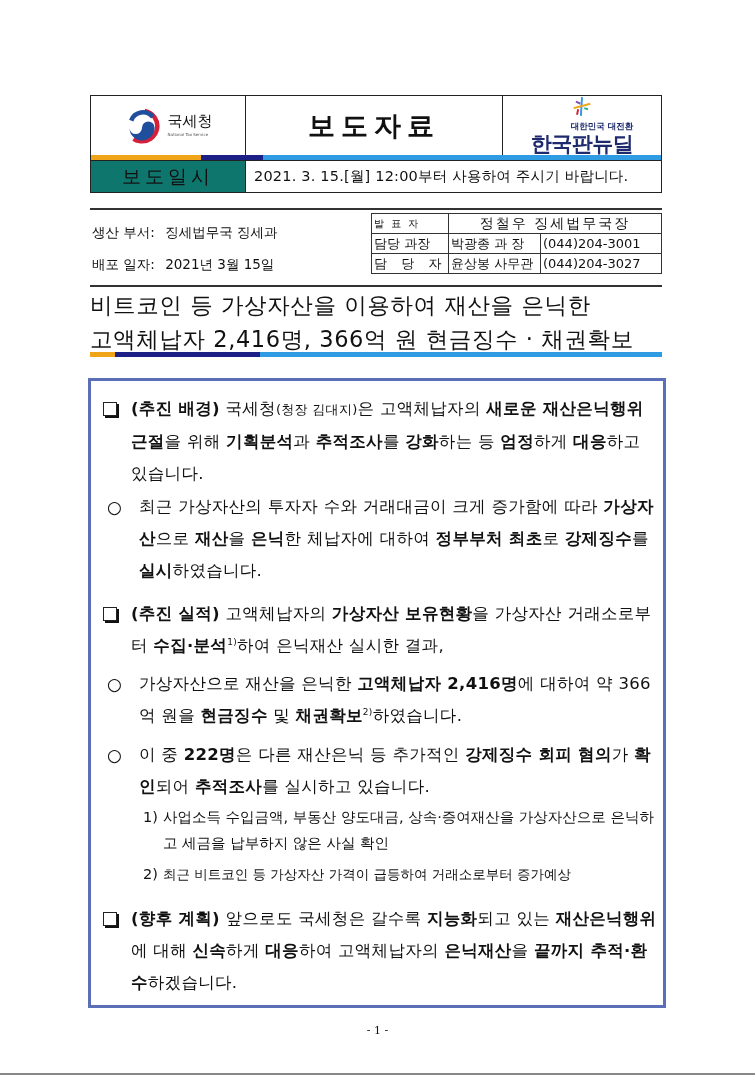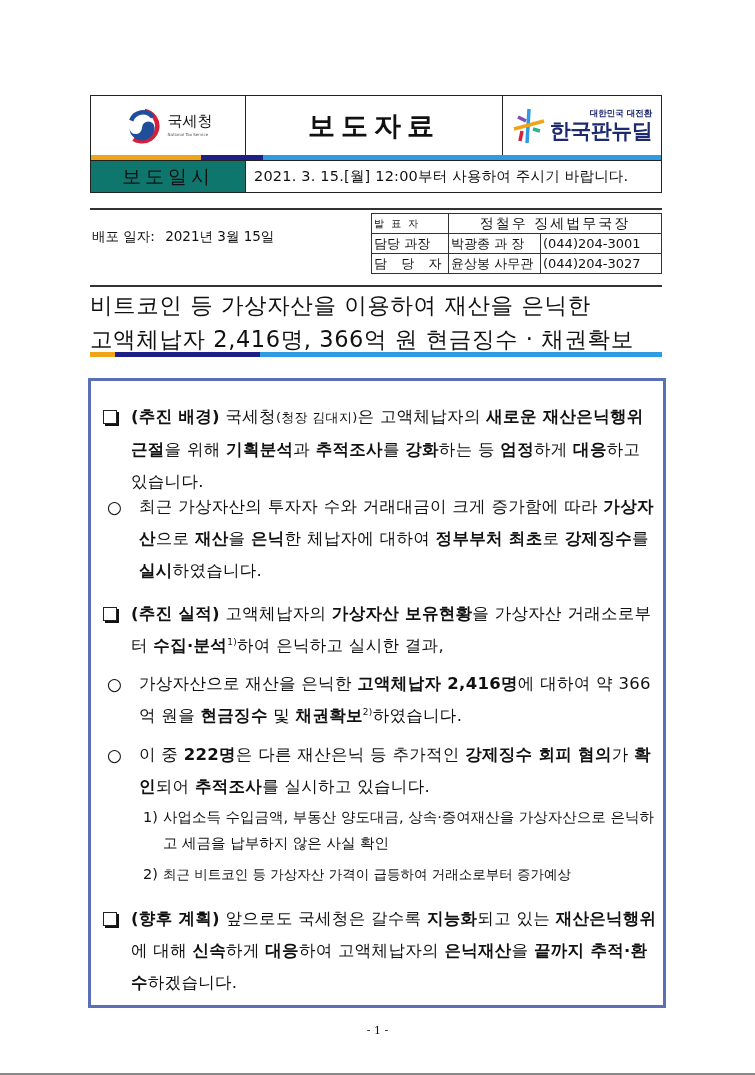--- a/index.html
+++ b/index.html
@@ -4,21 +4,21 @@
 <style>
   * { box-sizing: border-box; margin: 0; padding: 0; }
   html, body { width: 755px; height: 1075px; background: #ffffff; overflow: hidden; }
   body { font-family: "DejaVu Sans", "Liberation Sans", sans-serif; color: #111; position: relative; }
 
   
   .hdr { position: absolute; left: 90px; top: 95px; width: 572px; height: 98px; border: 1.5px solid #222; }
   .hdr-row1 { position: absolute; left: 0; top: 0; width: 100%; height: 59px; display: flex; }
   .hdr-logo { width: 155px; height: 100%; border-right: 1.5px solid #222; display: flex; align-items: center; justify-content: center; gap: 8px; }
   .hdr-title { flex: 1; border-right: 1.5px solid #222; display: flex; align-items: center; justify-content: center; font-size: 27px; letter-spacing: 6px; font-weight: 700; }
-  .hdr-newdeal { width: 158px; display: flex; align-items: center; justify-content: center; gap: 4px; }
+  .hdr-newdeal { width: 158px; display: flex; align-items: center; justify-content: center; gap: 4px; flex-direction: column; }
   .stripe { position: absolute; left: 0; top: 59px; width: 100%; height: 5px; display: flex; }
   .stripe span { display: block; height: 100%; }
   .hdr-row2 { position: absolute; left: 0; top: 64px; width: 100%; height: 32px; display: flex; border-top: 1px solid #222; }
   .hdr-date-label { width: 155px; background: #0f766e; border-right: 1.5px solid #222; display: flex; align-items: center; justify-content: center; font-size: 19px; letter-spacing: 4px; }
   .hdr-date-value { flex: 1; display: flex; align-items: center; padding-left: 8px; font-size: 14.5px; letter-spacing: 0.2px; }
 
   .nts-name { font-size: 15px; line-height: 1; }
   .nts-sub { font-size: 4px; color: #555; margin-top: 3px; }
   .nd-small { font-size: 8.5px; font-weight: bold; color: #1e2a6e; text-align: right; }
   .nd-big { font-size: 21px; font-weight: bold; color: #1e2a6e; letter-spacing: -0.5px; line-height: 1.05; }
@@ -93,20 +93,24 @@
     <span style="width:62px;background:#1b1f86"></span>
     <span style="flex:1;background:#2f9be3"></span>
   </div>
   <div class="hdr-row2">
     <div class="hdr-date-label">보도일시</div>
     <div class="hdr-date-value">2021. 3. 15.[월] 12:00부터 사용하여 주시기 바랍니다.</div>
   </div>
 </div>
 
 <div class="info-left">
+  <div>
+    <span>생산 부서:</span>
+    <span style="margin-left:6px">징세법무국 징세과</span>
+  </div>
   <div style="margin-top:4px">
     <span>배포 일자:</span>
     <span style="margin-left:6px">2021년 3월 15일</span>
   </div>
 </div>
 
 <table class="contact">
   <tbody>
       <tr>
     <td class="lbl" style="font-size:10px">발 표 자</td>
@@ -134,40 +138,40 @@
 </div>
 <div class="stripe2">
   <span style="width:25px;background:#f0a418"></span>
   <span style="width:145px;background:#1b1f86"></span>
   <span style="flex:1;background:#2f9be3"></span>
 </div>
 
 <div class="box">
   <div class="box-inner">
 
-    <div class="para" style="top:20px">
+    <div class="para" style="top:12px">
       <span class="sq"></span>
       <span class="txt">
         <b>(추진 배경)</b>
         <span>국세청</span><span style="font-size:13px">(청장 김대지)</span><span>은 고액체납자의 </span><b>새로운 재산은닉행위 근절</b><span>을 위해 </span><b>기획분석</b><span>과 </span><b>추적조사</b><span>를 </span><b>강화</b><span>하는 등 </span><b>엄정</b><span>하게 </span><b>대응</b><span>하고 있습니다.</span>
       </span>
     </div>
 
     <div class="circle-para" style="top:110px">
       <span class="mark">○</span>
       <span class="txt">
         <span>최근 가상자산의 투자자 수와 거래대금이 크게 증가함에 따라 </span><b>가상자산</b><span>으로 </span><b>재산</b><span>을 </span><b>은닉</b><span>한 체납자에 대하여 </span><b>정부부처 최초</b><span>로 </span><b>강제징수</b><span>를 </span><b>실시</b><span>하였습니다.</span>
       </span>
     </div>
 
     <div class="para" style="top:217px">
       <span class="sq"></span>
       <span class="txt">
         <b>(추진 실적)</b>
-        <span>고액체납자의 </span><b>가상자산 보유현황</b><span>을 가상자산 거래소로부터 </span><b>수집·분석</b><sup>1)</sup><span>하여 은닉하고 실시한 결과,</span>
+        <span>고액체납자의 </span><b>가상자산 보유현황</b><span>을 가상자산 거래소로부터 </span><b>수집·분석</b><sup>1)</sup><span>하여 은닉재산 실시한 결과,</span>
       </span>
     </div>
 
     <div class="circle-para" style="top:287px">
       <span class="mark">○</span>
       <span class="txt">
         <span>가상자산으로 재산을 은닉한 </span><b>고액체납자</b><b> 2,416명</b><span>에 대하여 약 366억 원</span><span>을 </span><b>현금징수</b><span> 및 </span><b>채권확보</b><sup>2)</sup><span>하였습니다.</span>
       </span>
     </div>
 

